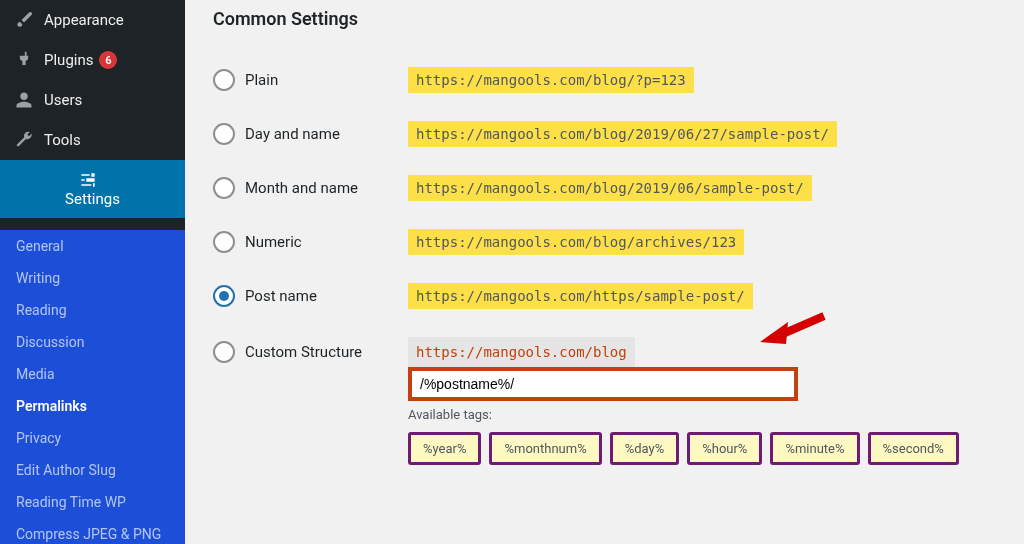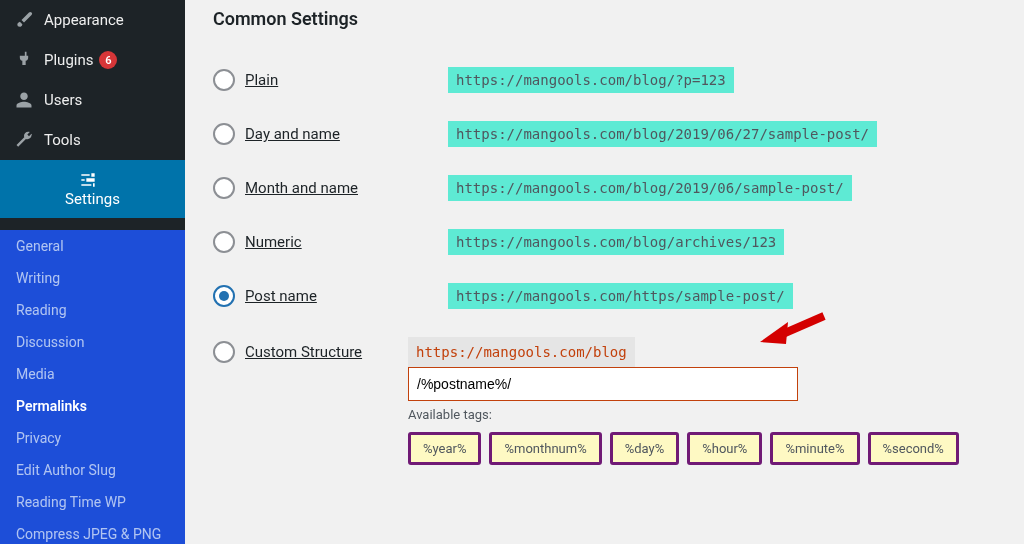--- a/index.html
+++ b/index.html
@@ -22,25 +22,25 @@
     .content { position: absolute; left: 185px; top: 0; right: 0; bottom: 0; padding: 0 28px 32px 28px; border-radius: 15px; }
     h2.section { font-size: 18px; font-weight: 600; margin: 8px 0 24px 0; color: #1d2327; }
 
     .form-table { width: 100%; border-collapse: collapse; }
     .form-table td { padding: 14px 0; vertical-align: middle; }
     .radio-cell { width: 195px; }
     .radio-wrap { display: flex; align-items: center; }
     .radio { appearance: none; width: 22px; height: 22px; border: 2px solid #8c8f94; border-radius: 50%; margin-right: 10px; position: relative; cursor: pointer; background: #fff; }
     .radio:checked { border-color: #2271b1; }
     .radio:checked::after { content: ""; position: absolute; left: 4px; top: 4px; width: 10px; height: 10px; border-radius: 50%; background: #2271b1; }
-    .radio-label { font-size: 15px; color: #1d2327; text-decoration: underline; }
+    .radio-label { font-size: 15px; color: #1d2327; }
 
-    code.example { display: inline-block; background: #5eead4; color: #50575e; font-family: Consolas, Monaco, monospace; font-size: 14px; padding: 5px 8px; margin-left: 40px; }
+    code.example { display: inline-block; background: #fde047; color: #50575e; font-family: Consolas, Monaco, monospace; font-size: 14px; padding: 5px 8px; }
     code.prefix { display: inline-block; background: #e5e5e5; color: #c2410c; font-family: Consolas, Monaco, monospace; font-size: 14px; padding: 7px 8px; vertical-align: middle; }
-    input.custom { height: 34px; width: 390px; padding: 0 8px; border: 1px solid #c2410c; border-radius: 0; font-size: 14px; vertical-align: middle; }
+    input.custom { height: 34px; width: 390px; padding: 0 8px; border: 4px solid #c2410c; border-radius: 0; font-size: 14px; vertical-align: middle; }
 
     .available { margin-top: 6px; font-size: 13px; color: #50575e; }
     .tags-row { margin-top: 10px; }
     .tag-btn { display: inline-block; background: #fef9c3; border: 3px solid #701a75; color: #50575e; padding: 6px 12px; margin-right: 8px; border-radius: 3px; font-size: 13px; cursor: pointer; }
 
     .arrow { position: absolute; width: 66px; height: 34px; }
   </style>
 </head>
 <body>
 

